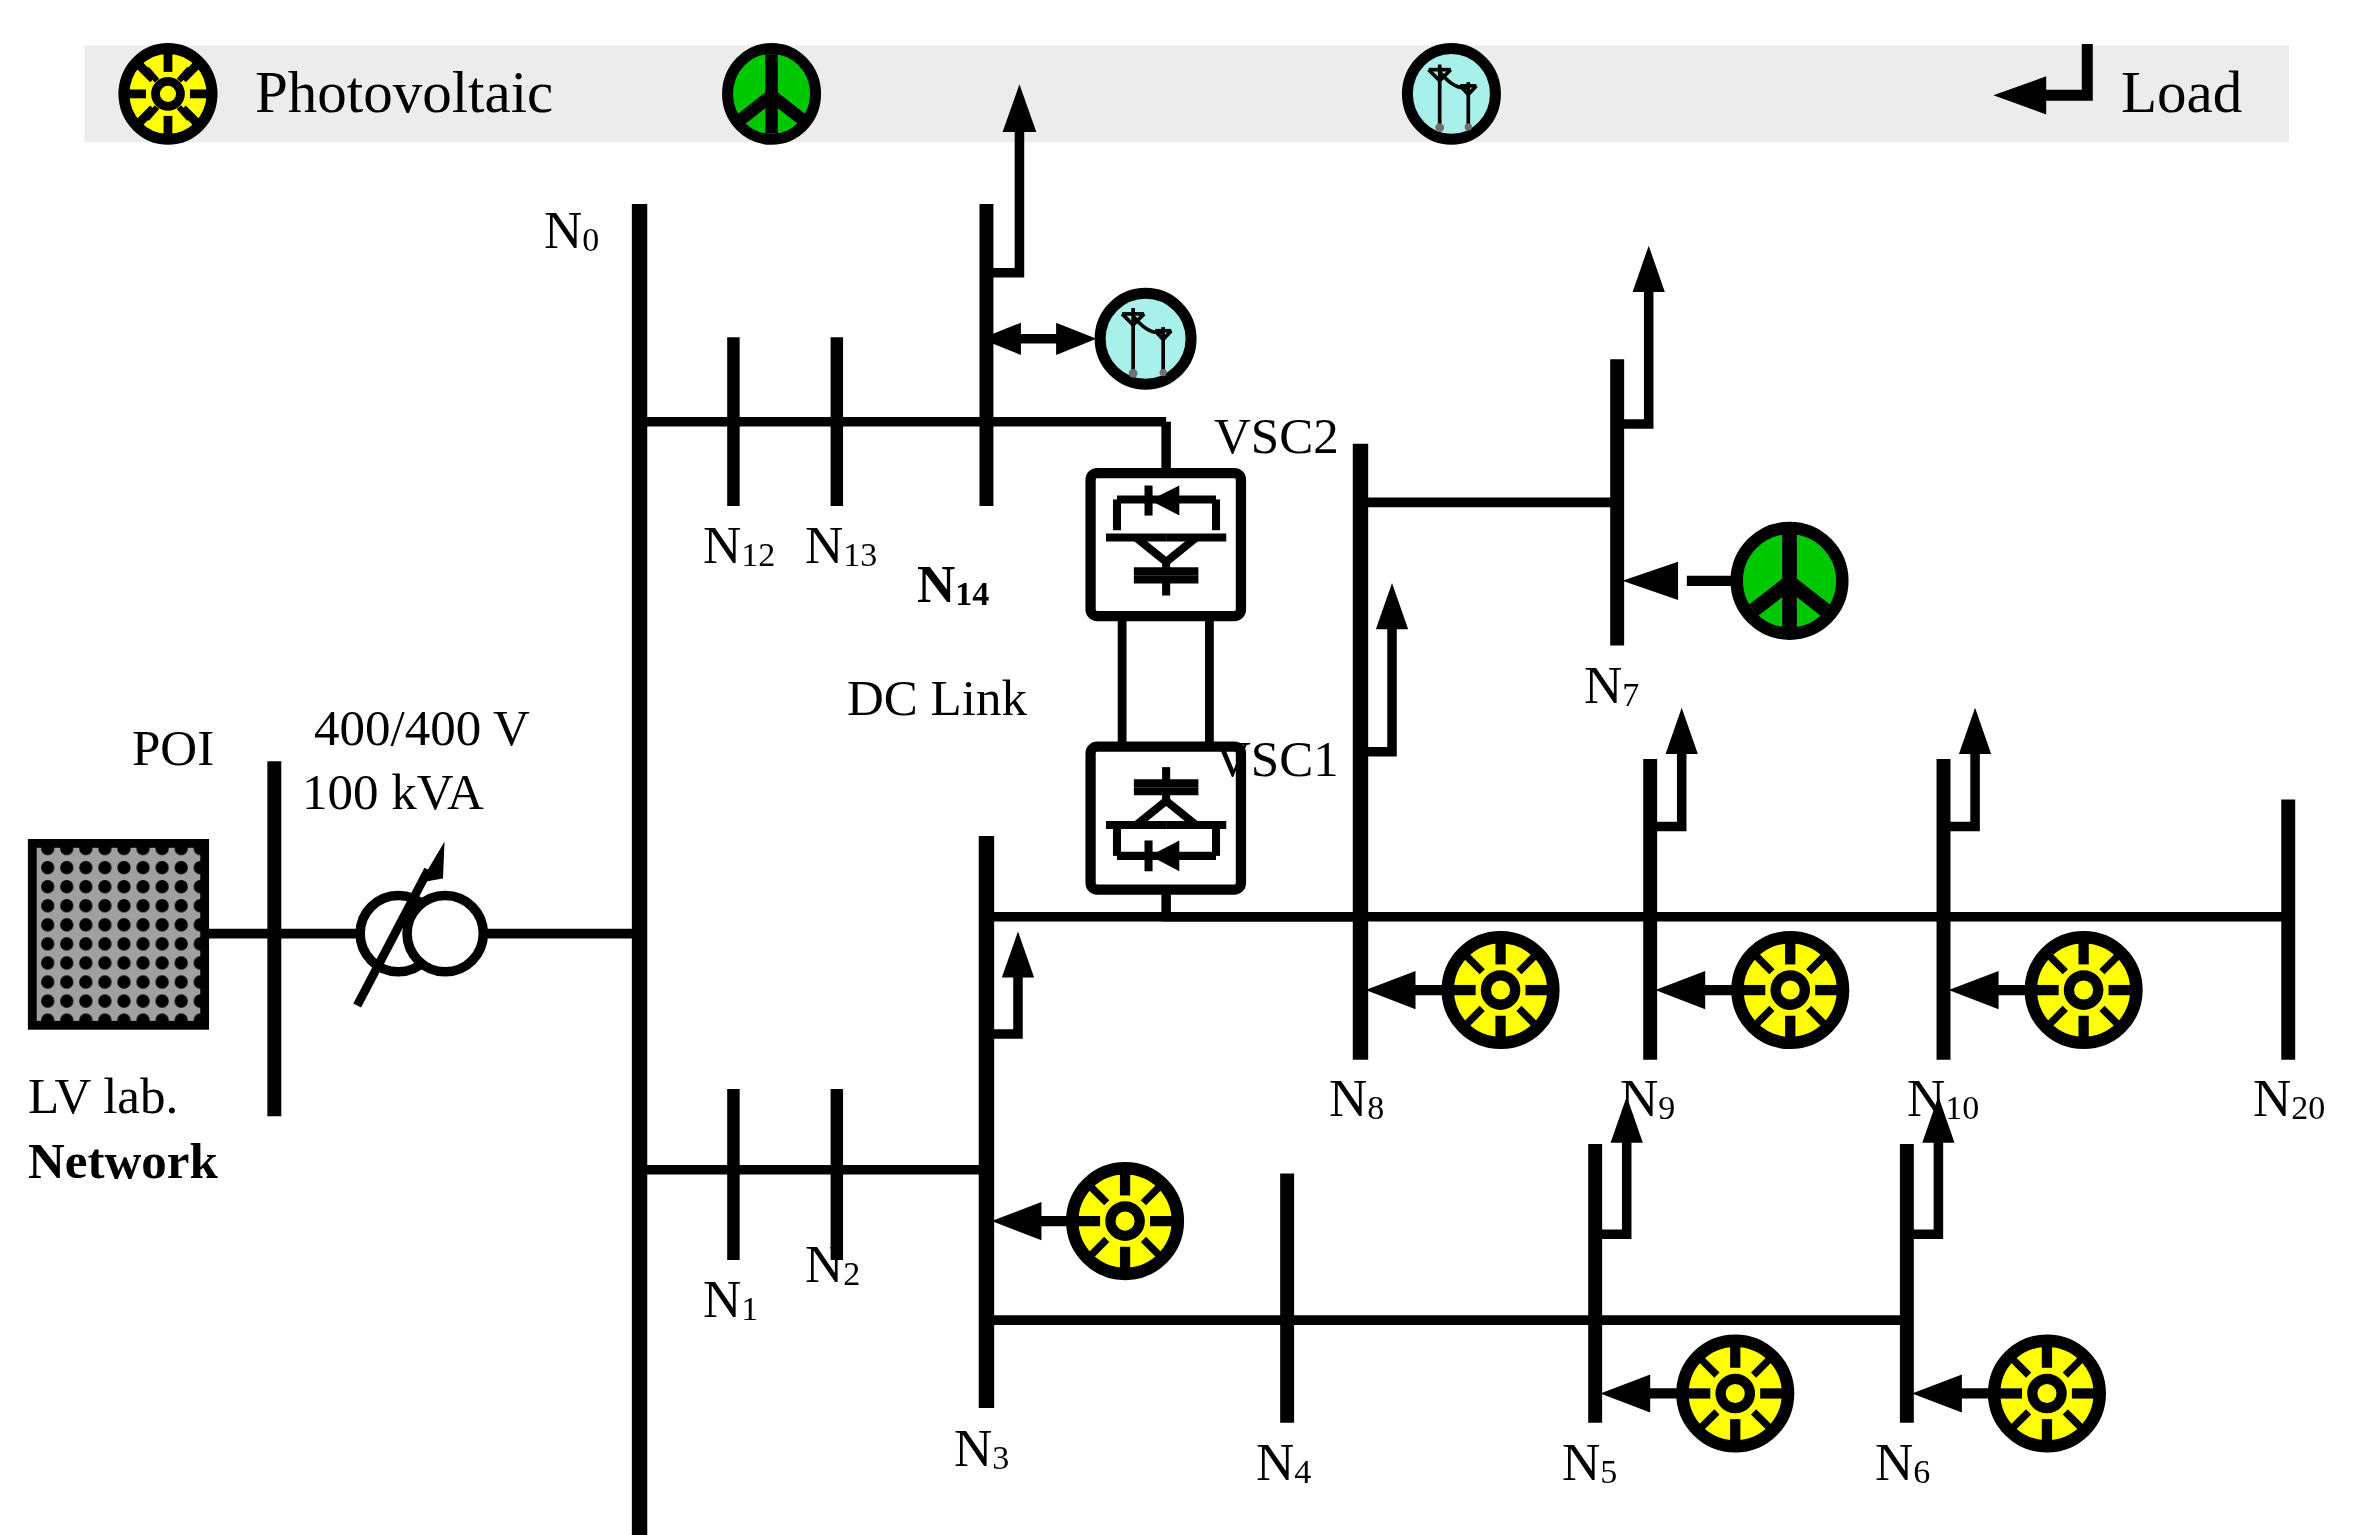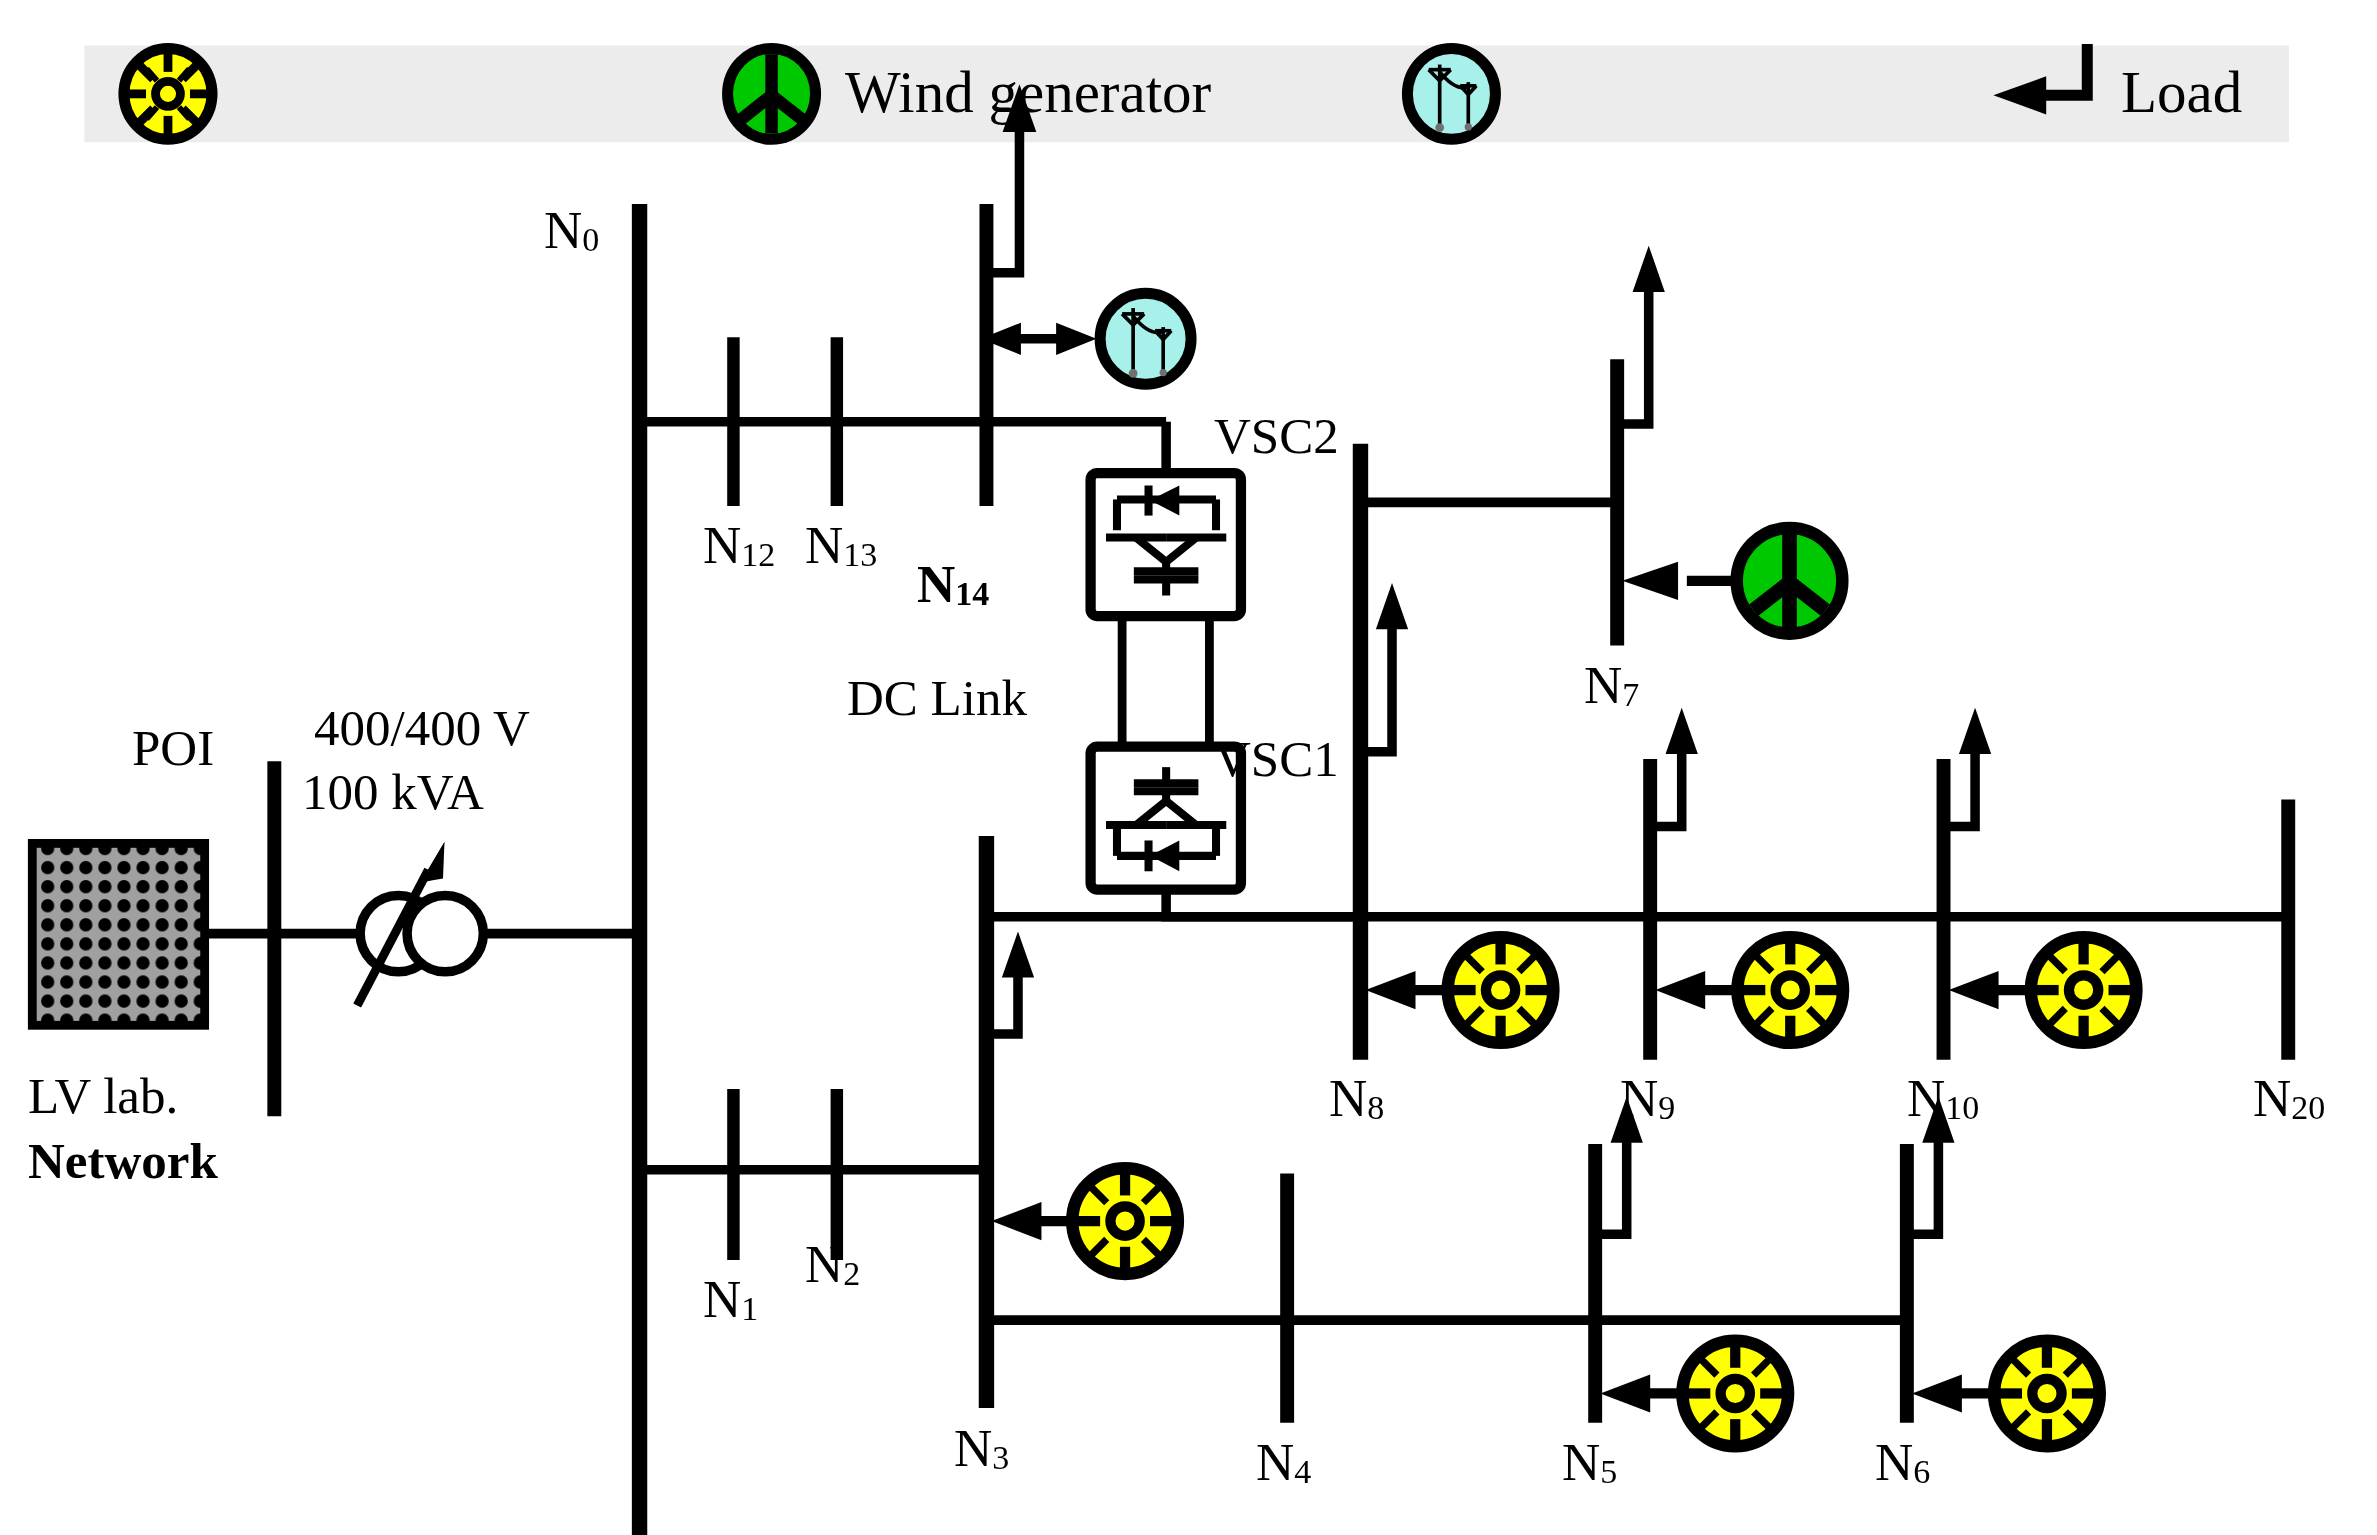--- a/index.html
+++ b/index.html
@@ -349,21 +349,21 @@
     <g stroke="#000" stroke-width="10">
       <line x1="2743" y1="1852" x2="2766" y2="1875"></line>
       <line x1="2839" y1="1852" x2="2816" y2="1875"></line>
       <line x1="2743" y1="1948" x2="2766" y2="1925"></line>
       <line x1="2839" y1="1948" x2="2816" y2="1925"></line>
     </g>
   </g>
 
 </svg>
 
-<div class="lbl legtxt" style="left:845px;top:63px;">Wind generator</div>
+<div class="lbl legtxt" style="left:255px;top:63px;">Photovoltaic</div>
 <div class="lbl legtxt" style="left:2121px;top:63px;">Load</div>
 
 <div class="lbl tlbl" style="left:132px;top:723px;">POI</div>
 <div class="lbl tlbl" style="left:314px;top:703px;">400/400 V</div>
 <div class="lbl tlbl" style="left:302px;top:767px;">100 kVA</div>
 <div class="lbl tlbl" style="left:28px;top:1071px;">LV lab.</div>
 <div class="lbl tlbl" style="left:28px;top:1136px;font-weight:bold;">Network</div>
 
 <div class="lbl tlbl" style="left:1214px;top:411px;">VSC2</div>
 <div class="lbl tlbl" style="left:1214px;top:734px;">VSC1</div>

